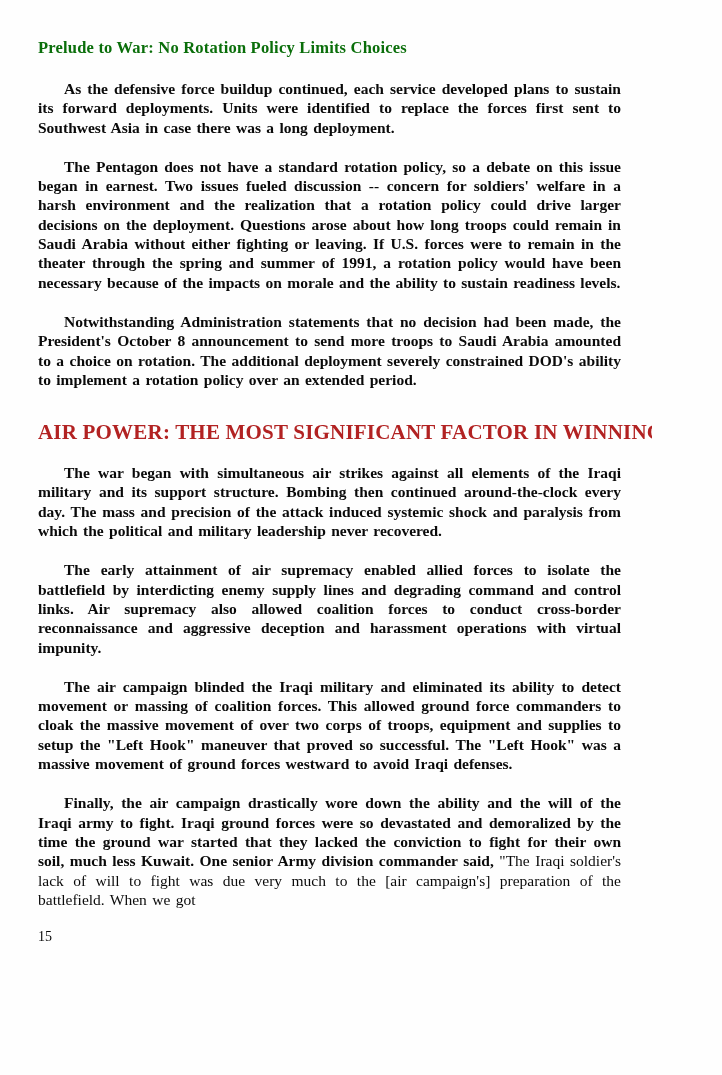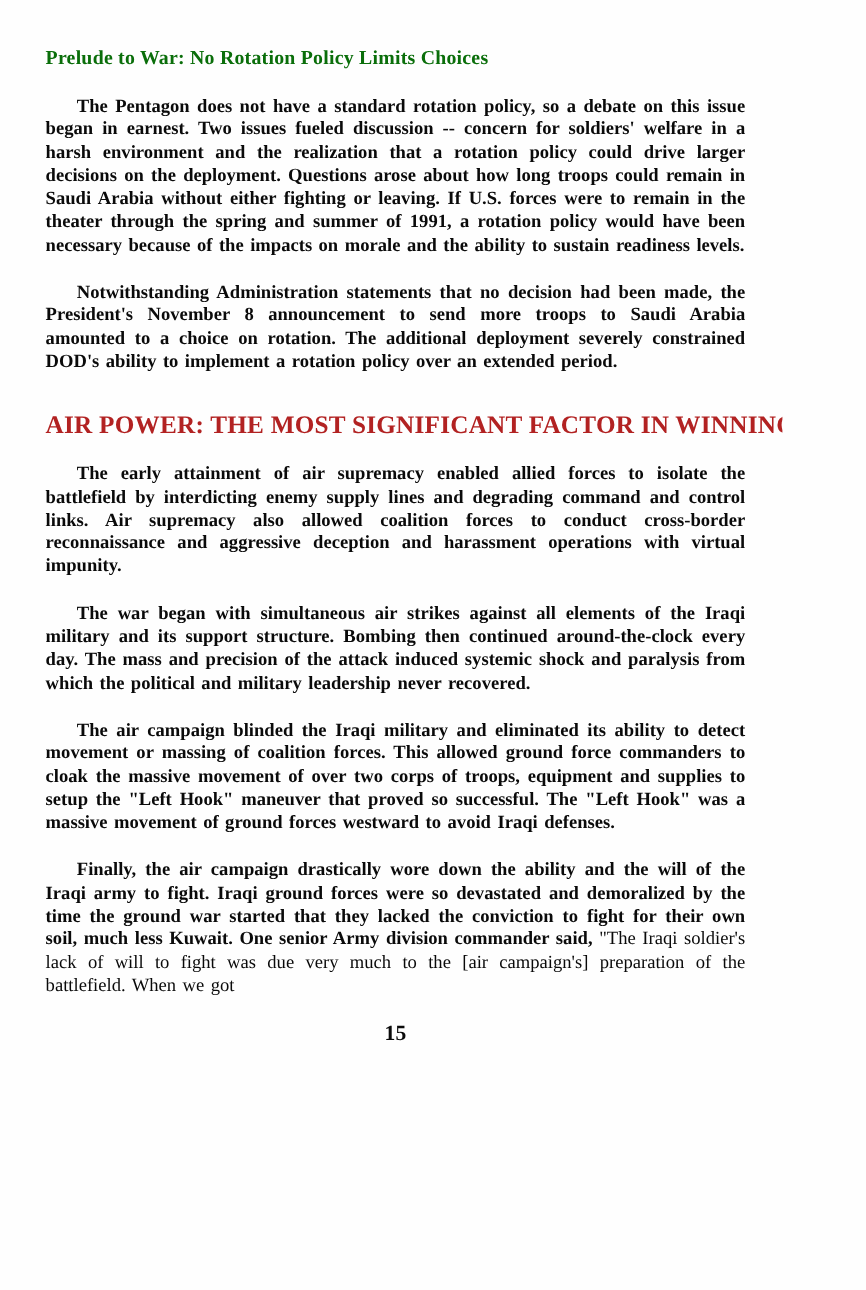--- a/index.html
+++ b/index.html
@@ -49,45 +49,46 @@
     font-weight: bold;
     color: var(--heading-red);
     letter-spacing: 0.2px;
     white-space: nowrap;
   }
   .quote-regular {
     font-weight: normal;
   }
   .page-number {
     margin-top: 16px;
-    text-align: center;
-    font-size: 18px;
-    font-weight: bold;
+    text-align: left;
+    font-size: 14px;
+    font-weight: normal;
     color: var(--body-text);
   }
 </style>
 </head>
 <body>
 
 <div class="page">
 
   <h2 class="green-heading">Prelude to War: No Rotation Policy Limits Choices</h2>
 
+  <p class="body-para">As the defensive force buildup continued, each service developed plans to sustain its forward deployments. Units were identified to replace the forces first sent to Southwest Asia in case there was a long deployment.</p>
 
   <p class="body-para">The Pentagon does not have a standard rotation policy, so a debate on this issue began in earnest. Two issues fueled discussion -- concern for soldiers' welfare in a harsh environment and the realization that a rotation policy could drive larger decisions on the deployment. Questions arose about how long troops could remain in Saudi Arabia without either fighting or leaving. If U.S. forces were to remain in the theater through the spring and summer of 1991, a rotation policy would have been necessary because of the impacts on morale and the ability to sustain readiness levels.</p>
 
 
-  <p class="body-para">Notwithstanding Administration statements that no decision had been made, the President's November 8 announcement to send more troops to Saudi Arabia amounted to a choice on rotation. The additional deployment severely constrained DOD's ability to implement a rotation policy over an extended period.</p>
+  <p class="body-para">Notwithstanding Administration statements that no decision had been made, the President's October 8 announcement to send more troops to Saudi Arabia amounted to a choice on rotation. The additional deployment severely constrained DOD's ability to implement a rotation policy over an extended period.</p>
 
 
   <h1 class="red-heading">AIR POWER: THE MOST SIGNIFICANT FACTOR IN WINNING WAR</h1>
 
+  <p class="body-para">The war began with simultaneous air strikes against all elements of the Iraqi military and its support structure. Bombing then continued around-the-clock every day. The mass and precision of the attack induced systemic shock and paralysis from which the political and military leadership never recovered.</p>
+
   <p class="body-para">The early attainment of air supremacy enabled allied forces to isolate the battlefield by interdicting enemy supply lines and degrading command and control links. Air supremacy also allowed coalition forces to conduct cross-border reconnaissance and aggressive deception and harassment operations with virtual impunity.</p>
-
-  <p class="body-para">The war began with simultaneous air strikes against all elements of the Iraqi military and its support structure. Bombing then continued around-the-clock every day. The mass and precision of the attack induced systemic shock and paralysis from which the political and military leadership never recovered.</p>
 
   <p class="body-para">The air campaign blinded the Iraqi military and eliminated its ability to detect movement or massing of coalition forces. This allowed ground force commanders to cloak the massive movement of over two corps of troops, equipment and supplies to setup the "Left Hook" maneuver that proved so successful. The "Left Hook" was a massive movement of ground forces westward to avoid Iraqi defenses.</p>
 
   <p class="body-para"><span>Finally, the air campaign drastically wore down the ability and the will of the Iraqi army to fight. Iraqi ground forces were so devastated and demoralized by the time the ground war started that they lacked the conviction to fight for their own soil, much less Kuwait. One senior Army division commander said, </span><span class="quote-regular">"The Iraqi soldier's lack of will to fight was due very much to the [air campaign's] preparation of the battlefield. When we got</span></p>
 
   <div class="page-number">15</div>
 
 </div>
 
 </body></html>

